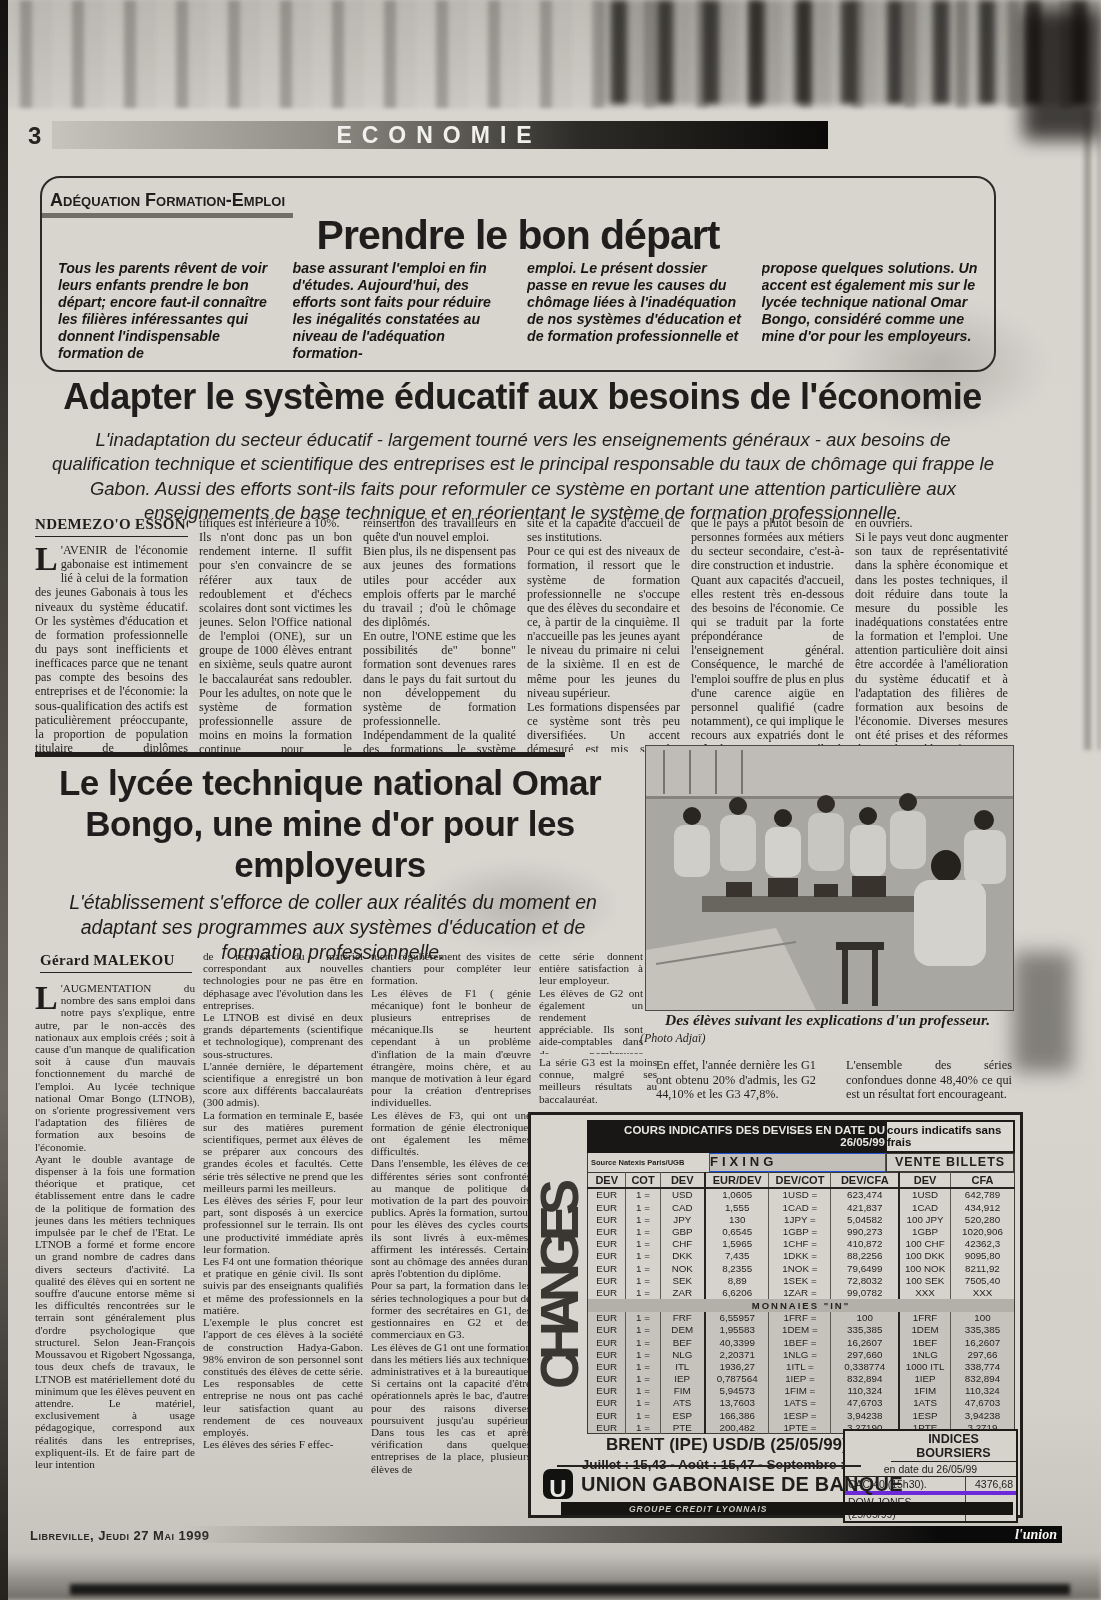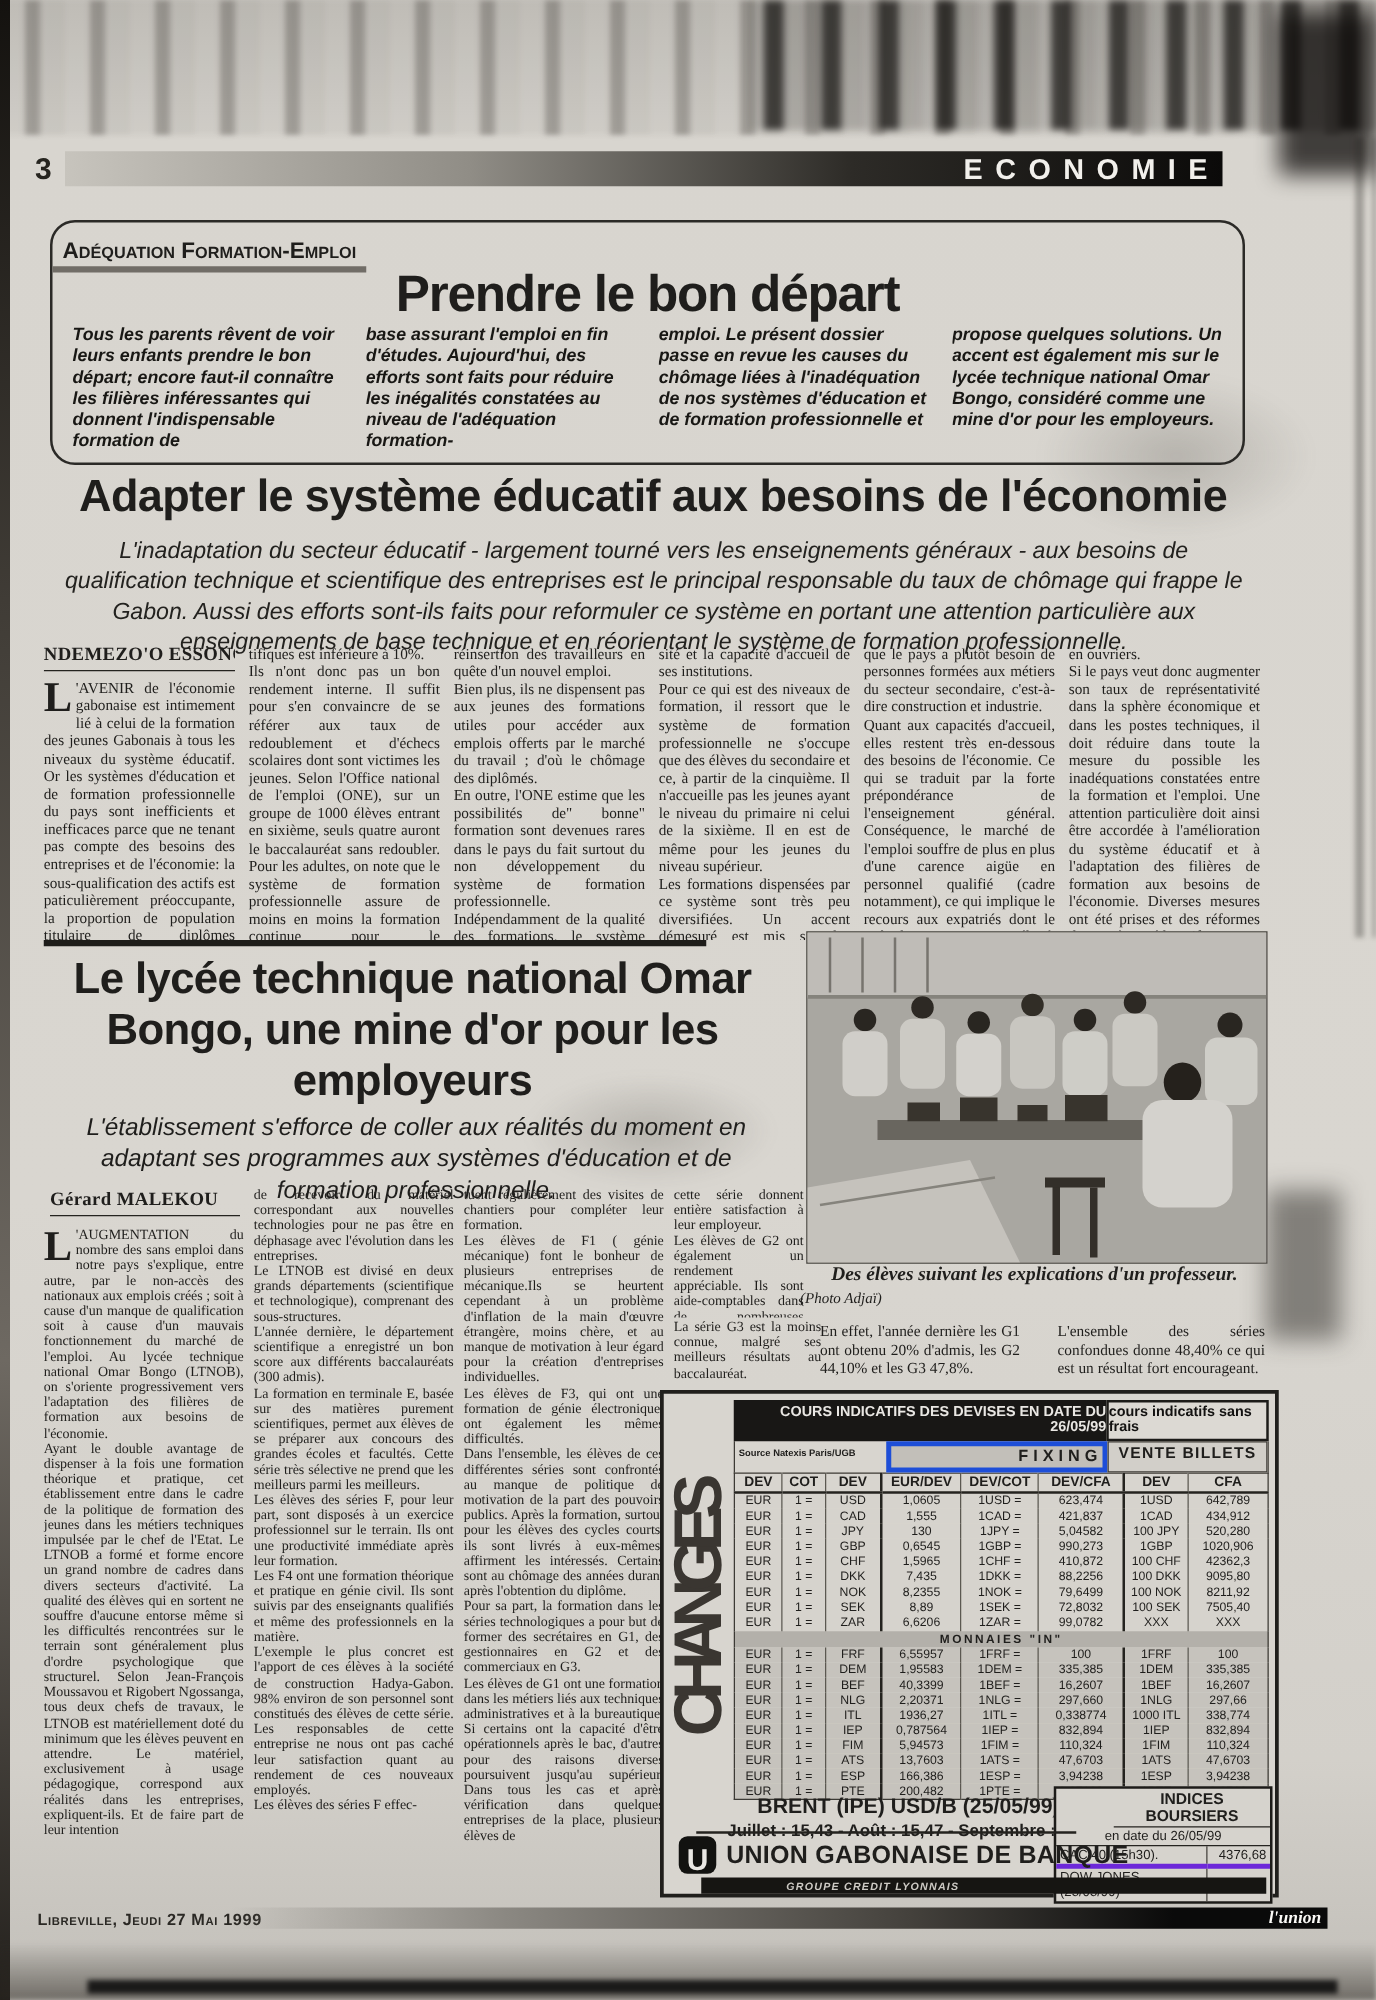--- a/index.html
+++ b/index.html
@@ -18,23 +18,23 @@
         background:linear-gradient(180deg,#14120f,#403c36 30%,#6e6962 68%,#24211d);}
   .edge-right{position:absolute;right:0;top:110px;width:24px;height:640px;
         background:repeating-linear-gradient(90deg,rgba(30,27,24,0) 0 6px,rgba(30,27,24,.30) 8px 14px);filter:blur(2px);}
   .blob-photo-right{position:absolute;right:28px;top:952px;width:60px;height:120px;background:rgba(25,22,18,.45);filter:blur(10px);}
   .scan-bottom{position:absolute;bottom:0;left:0;width:100%;height:46px;
         background:linear-gradient(0deg,rgba(42,38,32,.55),rgba(42,38,32,0));filter:blur(2px);}
   .bottom-band{position:absolute;bottom:5px;left:70px;width:1000px;height:11px;background:rgba(8,8,8,.85);filter:blur(2px);}
   .ghost{position:absolute;filter:blur(5px);background:radial-gradient(rgba(95,92,85,.28),transparent 70%);}
   
   .page-number{position:absolute;left:28px;top:122px;font:700 24px "Liberation Sans",sans-serif;color:#26241f;}
-  .section-bar{position:absolute;left:52px;top:121px;width:926px;height:28px;
+  .section-bar{position:absolute;left:52px;top:121px;width:776px;height:28px;
         background:linear-gradient(90deg,#c7c4bd 0%,#908d86 35%,#2d2b27 68%,#0b0a09 100%);
-        display:flex;align-items:center;justify-content:flex-end;}
+        display:flex;align-items:center;justify-content:center;}
   .section-bar span{color:#f2f0ec;font:700 23px "Liberation Sans",sans-serif;letter-spacing:10px;padding-right:2px;}
   
   .dossier-box{position:absolute;left:40px;top:176px;width:952px;height:192px;border:2.5px solid #2b2a27;border-radius:20px;}
   .kicker-wrap{position:absolute;top:12px;left:0;right:0;text-align:left;}
   .kicker-text{display:inline-block;font:700 18px "Liberation Sans",sans-serif;font-variant:small-caps;
         border-bottom:5px solid #716d67;padding:0 8px 2px;}
   .dossier-headline{position:absolute;top:34px;left:0;right:0;margin:0;text-align:center;
         font:700 41px "Liberation Sans",sans-serif;letter-spacing:-1px;}
   .intro-row{position:absolute;left:16px;right:16px;top:82px;bottom:8px;display:flex;gap:18px;overflow:hidden;}
   .intro-col{flex:1;margin:0;font:italic 700 14.2px/1.2 "Liberation Sans",sans-serif;color:#181714;overflow:hidden;}
@@ -79,22 +79,22 @@
   .changes-vert span{writing-mode:vertical-rl;transform:rotate(180deg);
         font:800 54px "Liberation Sans",sans-serif;letter-spacing:-10px;color:#3a3631;}
   .ctable-wrap{position:absolute;left:56px;top:5px;right:5px;}
   .c-titlerow{display:flex;}
   .c-title{flex:1;background:#181715;color:#e9e7e3;font:700 11.5px/1 "Liberation Sans",sans-serif;
         text-align:right;padding:5px 0;}
   .c-title-right{width:126px;background:#dcd9d3;border:2px solid #1c1b18;color:#121110;
         font:700 11.5px/1 "Liberation Sans",sans-serif;text-align:left;padding:3px 0;}
   .c-subrow{display:flex;border-left:1px solid #3c3a35;border-right:1px solid #3c3a35;}
   .c-src{width:118px;font:700 7.5px/1 "Liberation Sans",sans-serif;padding:6px 0 0 3px;}
-  .c-fixing{flex:1;background:#c2bfb9;border:4px solid #1d4ed8;font:700 13px/1.3 "Liberation Sans",sans-serif;
-        letter-spacing:4px;text-align:right;}
+  .c-fixing{flex:1;background:#c2bfb9;border:1px solid #1d4ed8;font:700 13px/1.3 "Liberation Sans",sans-serif;
+        letter-spacing:4px;text-align:left;}
   .c-vente{width:126px;border:1px solid #3c3a35;background:#d2cfc9;font:700 12.5px/1.35 "Liberation Sans",sans-serif;
         letter-spacing:1px;text-align:center;}
   table.fx{width:100%;border-collapse:collapse;table-layout:fixed;border:1px solid #3c3a35;}
   .fx th{font:700 11px "Liberation Sans",sans-serif;border-bottom:2px solid #24231f;padding:1px 0;}
   .fx td{font:400 9.8px "Liberation Sans",sans-serif;text-align:center;padding:.6px 1px;}
   .fx td:nth-child(n+2),.fx th:nth-child(n+2){border-left:1px solid #5b5851;}
   .fx td:nth-child(4),.fx th:nth-child(4){border-left:2px solid #24231f;}
   .fx td:nth-child(7),.fx th:nth-child(7){border-left:2.5px solid #24231f;}
   #fixing-body td{background:#d6d3cd;}
   #monnaies-body td{background:#c6c3bd;}

